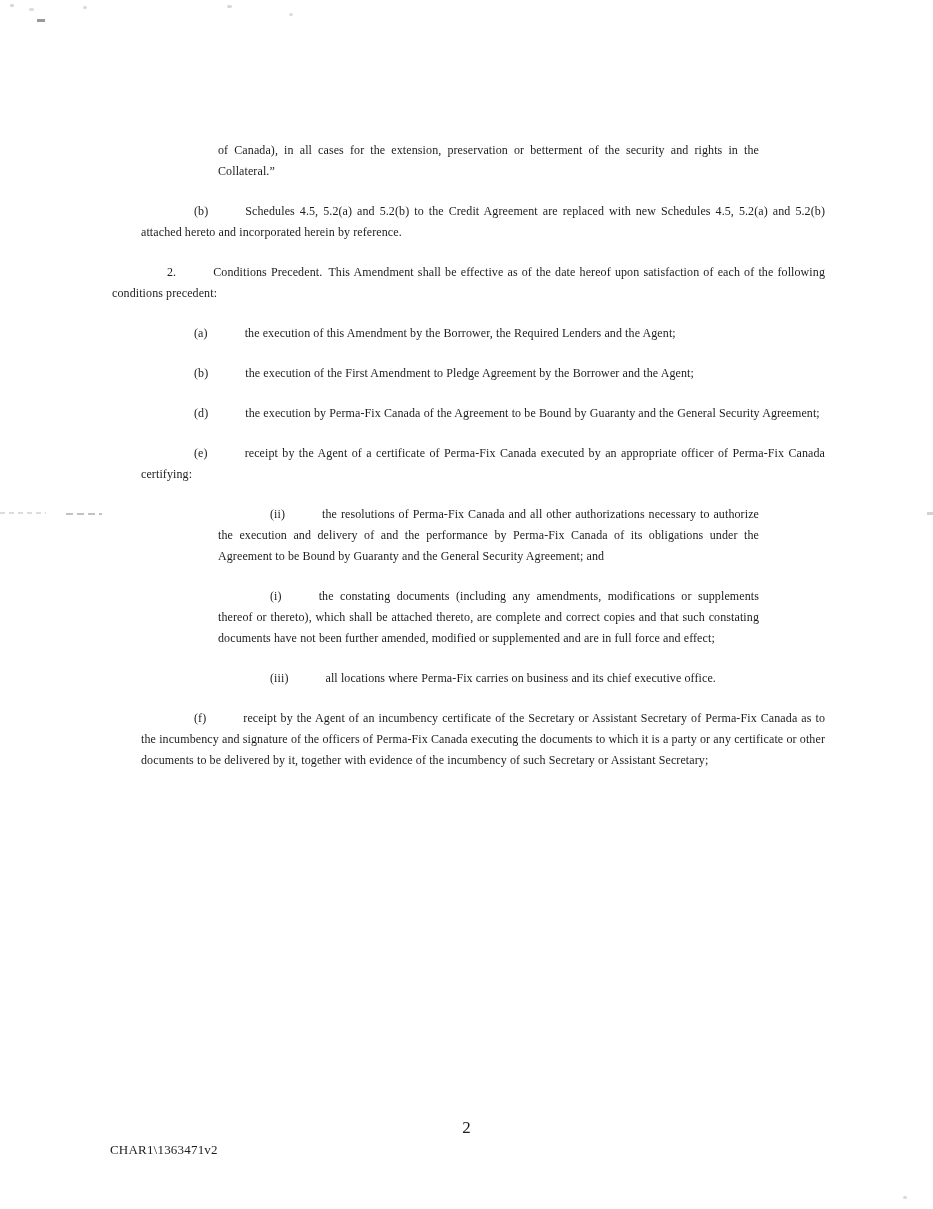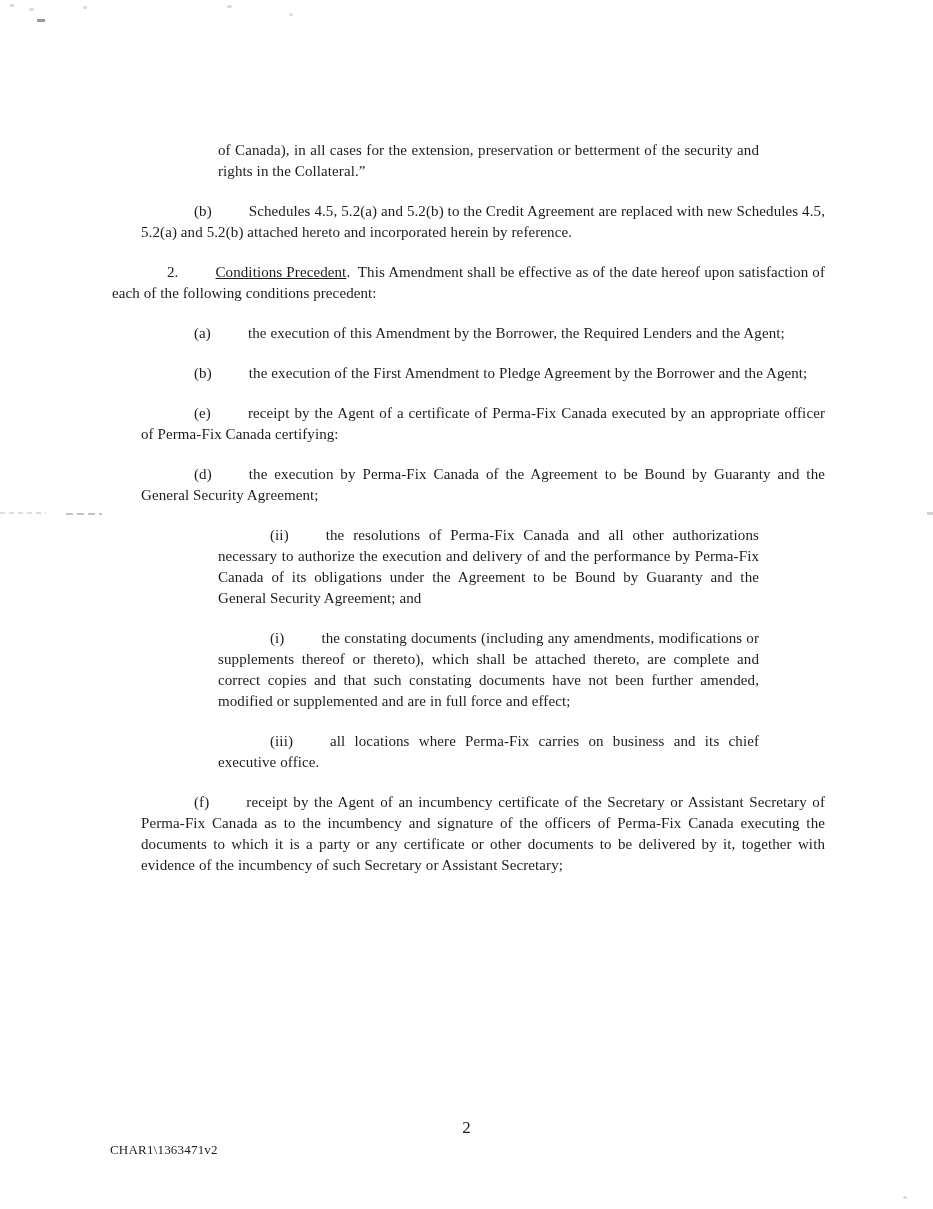--- a/index.html
+++ b/index.html
@@ -13,35 +13,35 @@
     color: #1c1c1c;
   }
   .content {
     position: absolute;
     left: 112px;
     top: 140px;
     width: 713px;
   }
   .content p {
     margin: 0 0 19px 0;
-    font-size: 15px;
+    font-size: 12px;
     line-height: 21px;
     text-align: justify;
     letter-spacing: 0.1px;
   }
   
   p.quote   { margin-left: 106px; margin-right: 66px; }
   
   p.letter  { margin-left: 29px; text-indent: 53px; }
   
   p.section { margin-left: 0; text-indent: 55px; }
   
   p.roman   { margin-left: 106px; margin-right: 66px; text-indent: 52px; }
   .tab { display: inline-block; width: 37px; }
-  .u { text-decoration: underline; }
+  .u { }
   .page-number {
     position: absolute;
     left: 0; right: 0;
     top: 1118px;
     text-align: center;
     font-size: 17px;
     line-height: 20px;
   }
   .doc-id {
     position: absolute;
@@ -70,22 +70,22 @@
 
   <div class="artifact" style="left:927px;top:512px;width:6px;height:3px;background:#d2d2d2;"></div>
   <div class="artifact" style="left:903px;top:1196px;width:4px;height:3px;background:#dadada;border-radius:2px;"></div>
 
   <div class="content">
       <p class="quote">of Canada), in all cases for the extension, preservation or betterment of the security and rights in the Collateral.”</p>
       <p class="letter"><span>(b)</span><span class="tab"></span>Schedules 4.5, 5.2(a) and 5.2(b) to the Credit Agreement are replaced with new Schedules 4.5, 5.2(a) and 5.2(b) attached hereto and incorporated herein by reference.</p>
       <p class="section"><span>2.</span><span class="tab"></span><span class="u">Conditions Precedent</span>. This Amendment shall be effective as of the date hereof upon satisfaction of each of the following conditions precedent:</p>
       <p class="letter"><span>(a)</span><span class="tab"></span>the execution of this Amendment by the Borrower, the Required Lenders and the Agent;</p>
       <p class="letter"><span>(b)</span><span class="tab"></span>the execution of the First Amendment to Pledge Agreement by the Borrower and the Agent;</p>
+      <p class="letter"><span>(d)</span><span class="tab"></span>the execution by Perma-Fix Canada of the Agreement to be Bound by Guaranty and the General Security Agreement;</p>
       <p class="letter"><span>(e)</span><span class="tab"></span>receipt by the Agent of a certificate of Perma-Fix Canada executed by an appropriate officer of Perma-Fix Canada certifying:</p>
-      <p class="letter"><span>(d)</span><span class="tab"></span>the execution by Perma-Fix Canada of the Agreement to be Bound by Guaranty and the General Security Agreement;</p>
       <p class="roman"><span>(ii)</span><span class="tab"></span>the resolutions of Perma-Fix Canada and all other authorizations necessary to authorize the execution and delivery of and the performance by Perma-Fix Canada of its obligations under the Agreement to be Bound by Guaranty and the General Security Agreement; and</p>
       <p class="roman"><span>(i)</span><span class="tab"></span>the constating documents (including any amendments, modifications or supplements thereof or thereto), which shall be attached thereto, are complete and correct copies and that such constating documents have not been further amended, modified or supplemented and are in full force and effect;</p>
       <p class="roman"><span>(iii)</span><span class="tab"></span>all locations where Perma-Fix carries on business and its chief executive office.</p>
       <p class="letter"><span>(f)</span><span class="tab"></span>receipt by the Agent of an incumbency certificate of the Secretary or Assistant Secretary of Perma-Fix Canada as to the incumbency and signature of the officers of Perma-Fix Canada executing the documents to which it is a party or any certificate or other documents to be delivered by it, together with evidence of the incumbency of such Secretary or Assistant Secretary;</p>
     </div>
 
   <div class="page-number">2</div>
   <div class="doc-id">CHAR1\1363471v2</div>
 
 </div>

